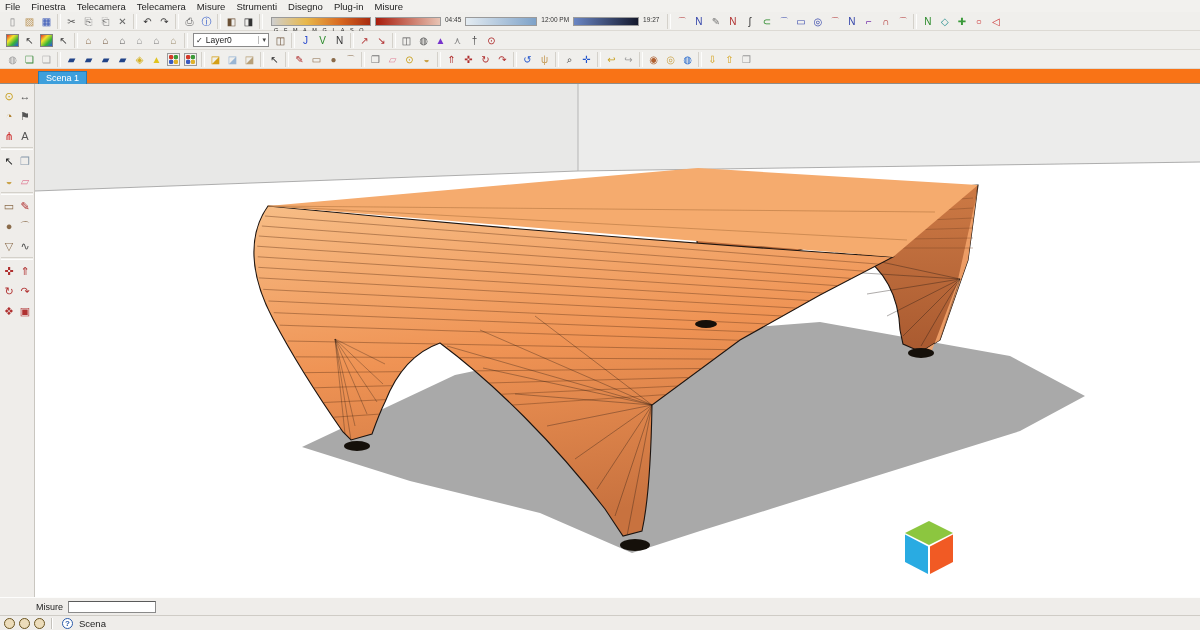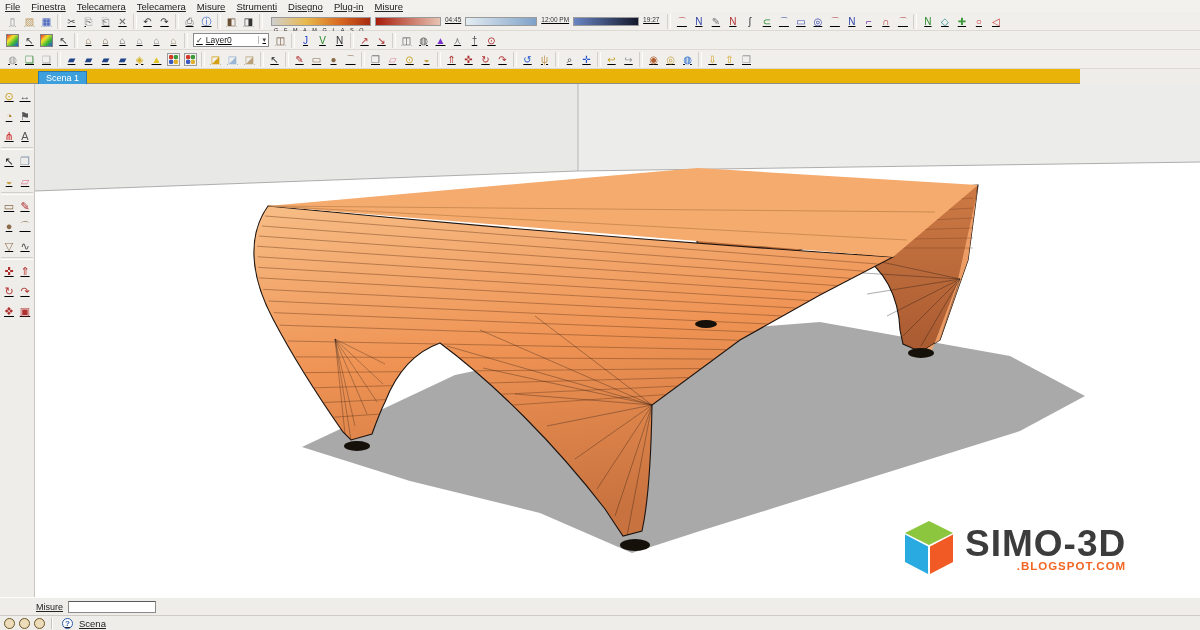--- a/index.html
+++ b/index.html
@@ -1,18 +1,18 @@
 <!DOCTYPE html>
 <html><head>
 <meta charset="utf-8">
 <style>
   * { margin:0; padding:0; box-sizing:border-box; }
   html,body { width:1200px; height:630px; overflow:hidden;
     font-family:"Liberation Sans", sans-serif; background:#efedea; }
-  .abs { position:absolute;text-decoration:underline; }
+  .abs { position:absolute; }
 
   
   #menubar { left:0; top:0; width:1200px; height:12px; background:#f2f1ee;
     display:flex; align-items:center; gap:11px; padding-left:5px;
     font-size:9.5px; color:#222; }
   .menu-item { cursor:default; }
 
   
   .tb-row { left:0; width:1200px; height:19px; background:#f0efec;
     border-bottom:1px solid #dddad4; display:flex; align-items:center;
@@ -46,21 +46,21 @@
 
   
   #layerbox { display:flex; align-items:center; width:76px; height:14px;
     background:#fff; border:1px solid #8a8a8a; margin:0 3px;
     font-size:8.5px; color:#222; padding:0 2px; }
   #layerbox .check { font-size:8px; margin-right:3px; }
   #layerbox .caret { margin-left:auto; font-size:7px; color:#444;
     border-left:1px solid #bbb; padding-left:3px; }
 
   
-  #scenestrip { left:0; top:69px; width:1080px; height:15px; background:#eab308;
+  #scenestrip { left:0; top:69px; width:1200px; height:15px; background:#f97316;
     border-bottom:1px solid #8f8d88; }
   #scenetab { position:absolute; left:38px; top:2px; height:13px;
     background:#3d9fdc; color:#fff; font-size:9px; line-height:13px;
     padding:0 7px; border:1px solid #2a7ab0; border-bottom:none; }
 
   
   #lefttools { left:0; top:84px; width:35px; height:513px; background:#efedea;
     border-right:1px solid #c9c6c0; display:flex; flex-wrap:wrap;
     align-content:flex-start; padding:2px 0 0 1px; }
   #lefttools .tbi { width:16px; height:20px; line-height:20px; font-size:11px; }
@@ -412,24 +412,20 @@
     <ellipse cx="886" cy="269" rx="13" ry="5" fill="#15100a"></ellipse>
     <ellipse cx="671" cy="240" rx="11" ry="4" fill="#15100a"></ellipse>
   </svg>
 
   <div id="logo">
     <svg width="52" height="56" viewBox="0 0 52 56">
       <polygon points="26,1 50,13 26,25 2,13" fill="#8cc63f"></polygon>
       <polygon points="2,14.5 25,26.5 25,54 2,42" fill="#29abe2"></polygon>
       <polygon points="27,26.5 50,14.5 50,42 27,54" fill="#f15a24"></polygon>
     </svg>
-    <div id="logotext">
-      <span id="logotitle">SIMO-3D</span>
-      <span id="logosub">.BLOGSPOT.COM</span>
-    </div>
   </div>
 </div>
 
 <div id="measurebar" class="abs">
   <span id="measurelabel">Misure</span>
   <input id="measureinput" value="" style="">
 </div>
 
 <div id="statusbar" class="abs">
   <span class="statcircle"></span>

